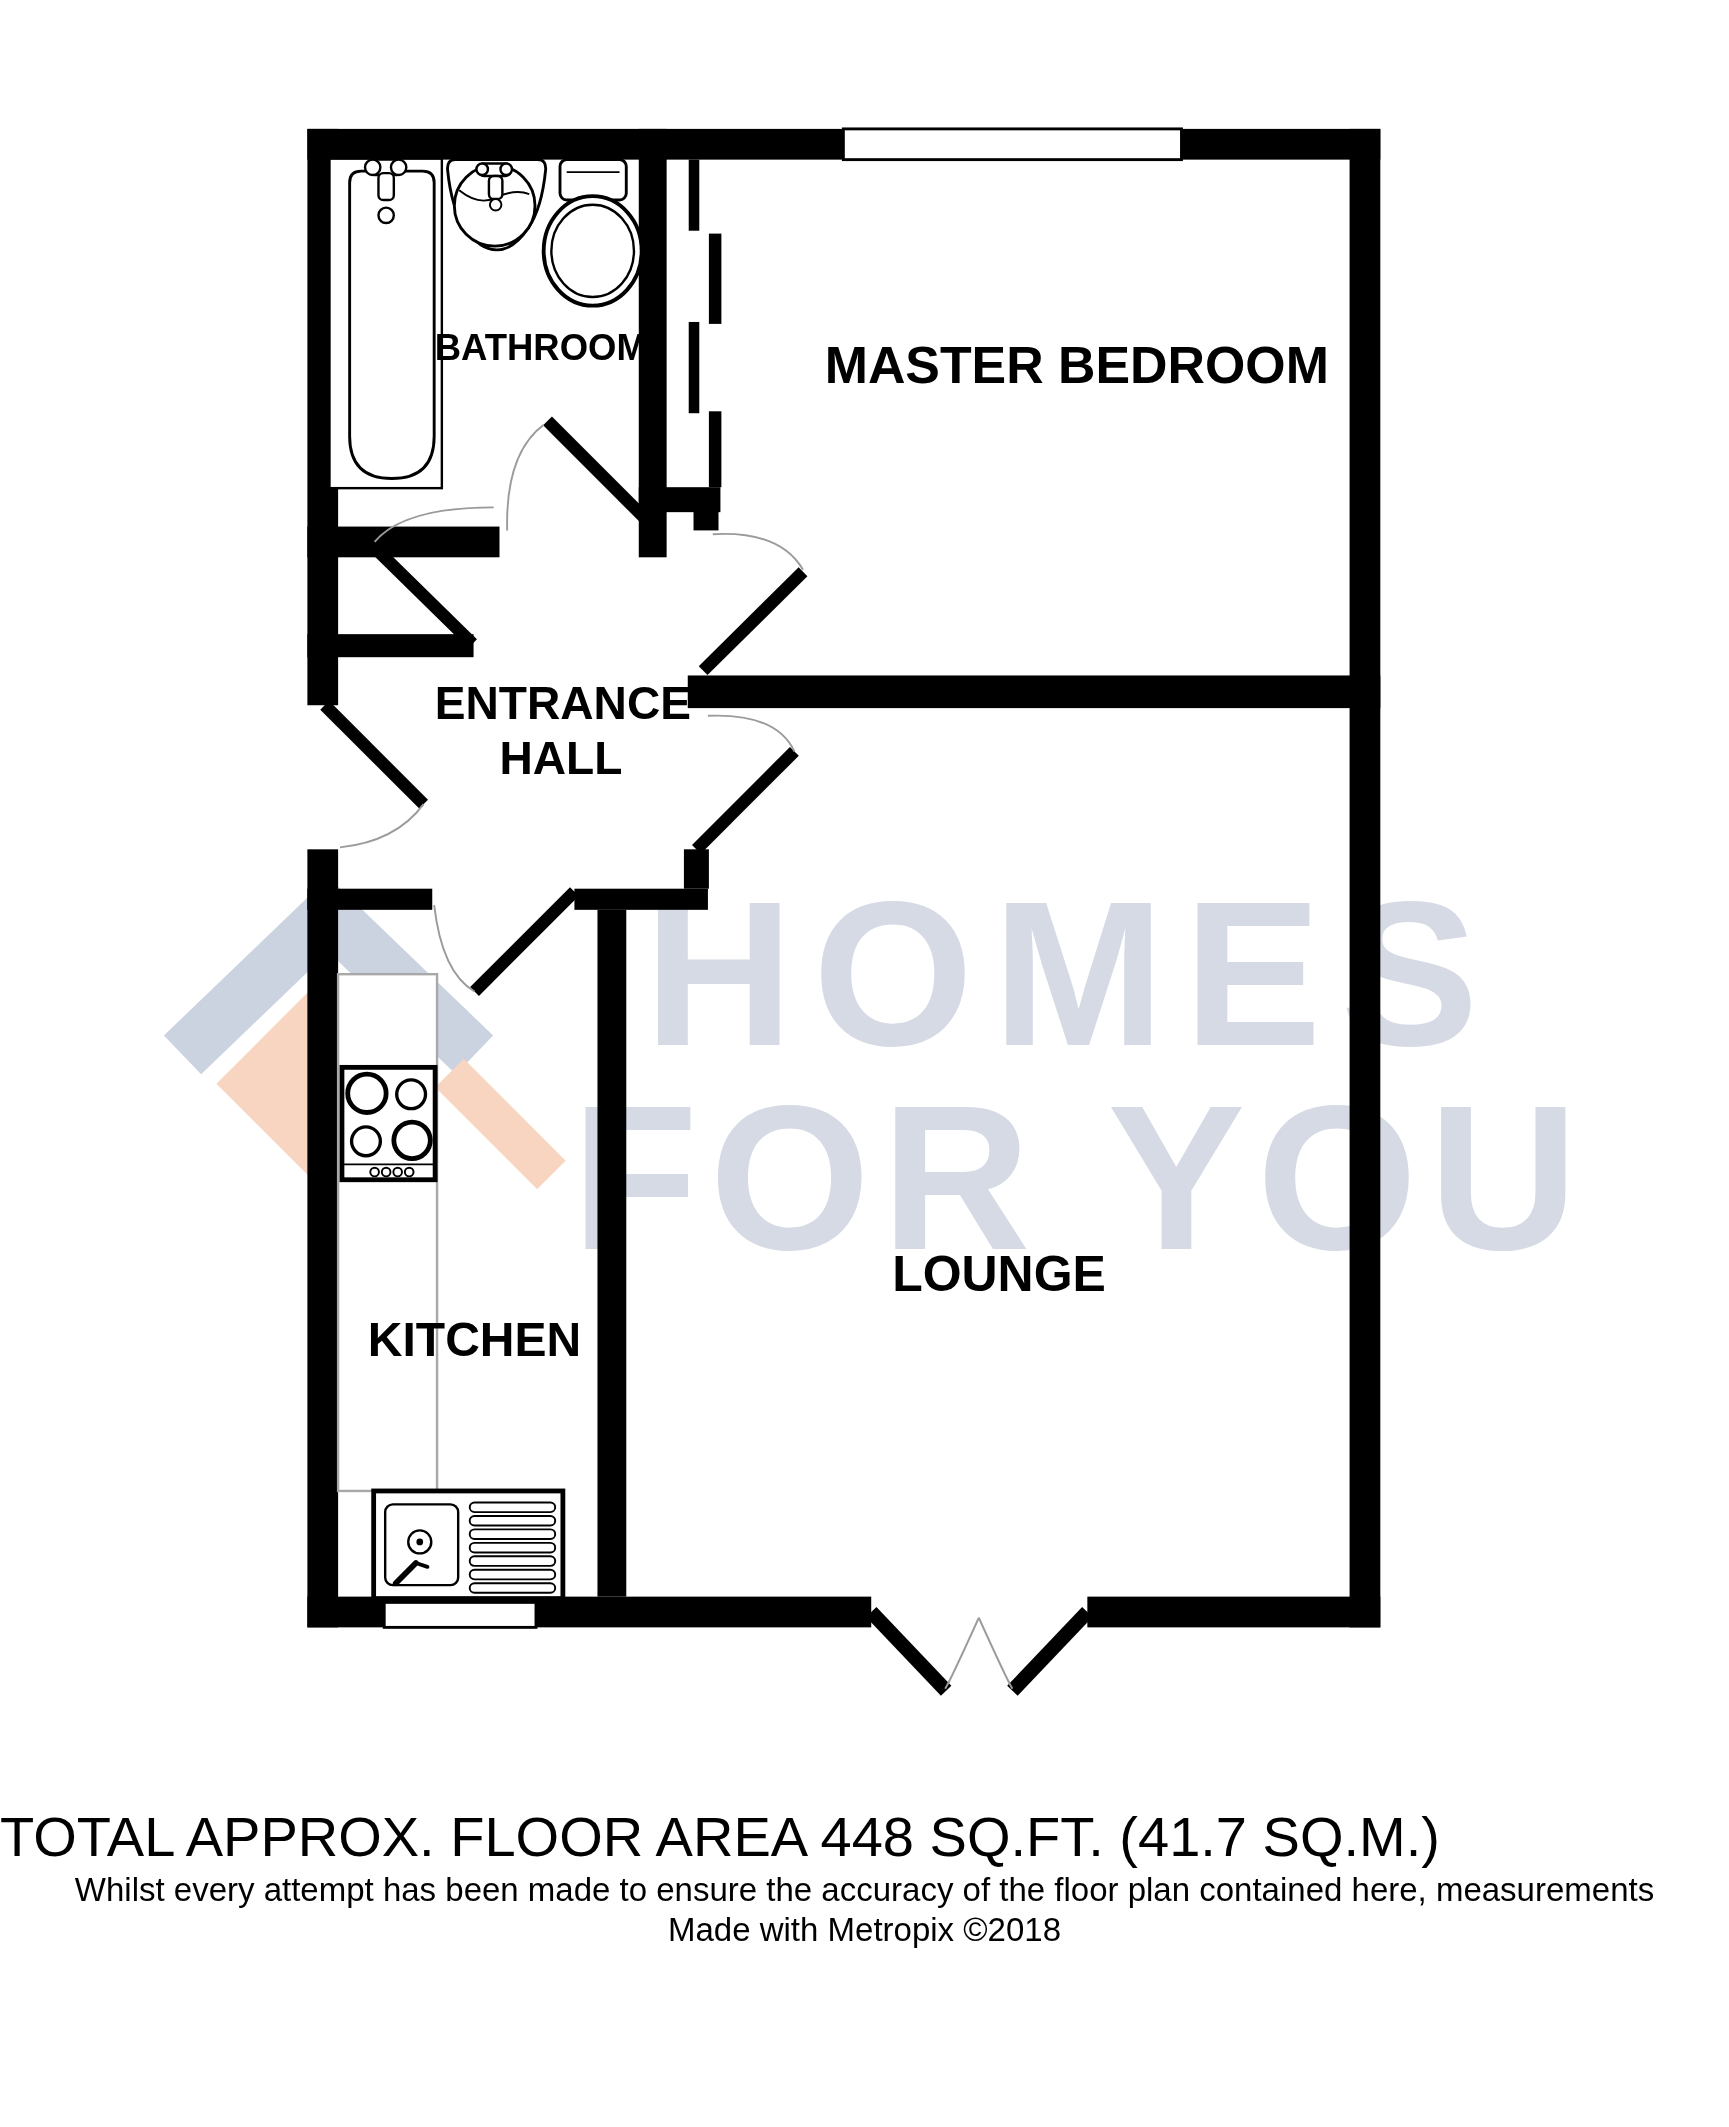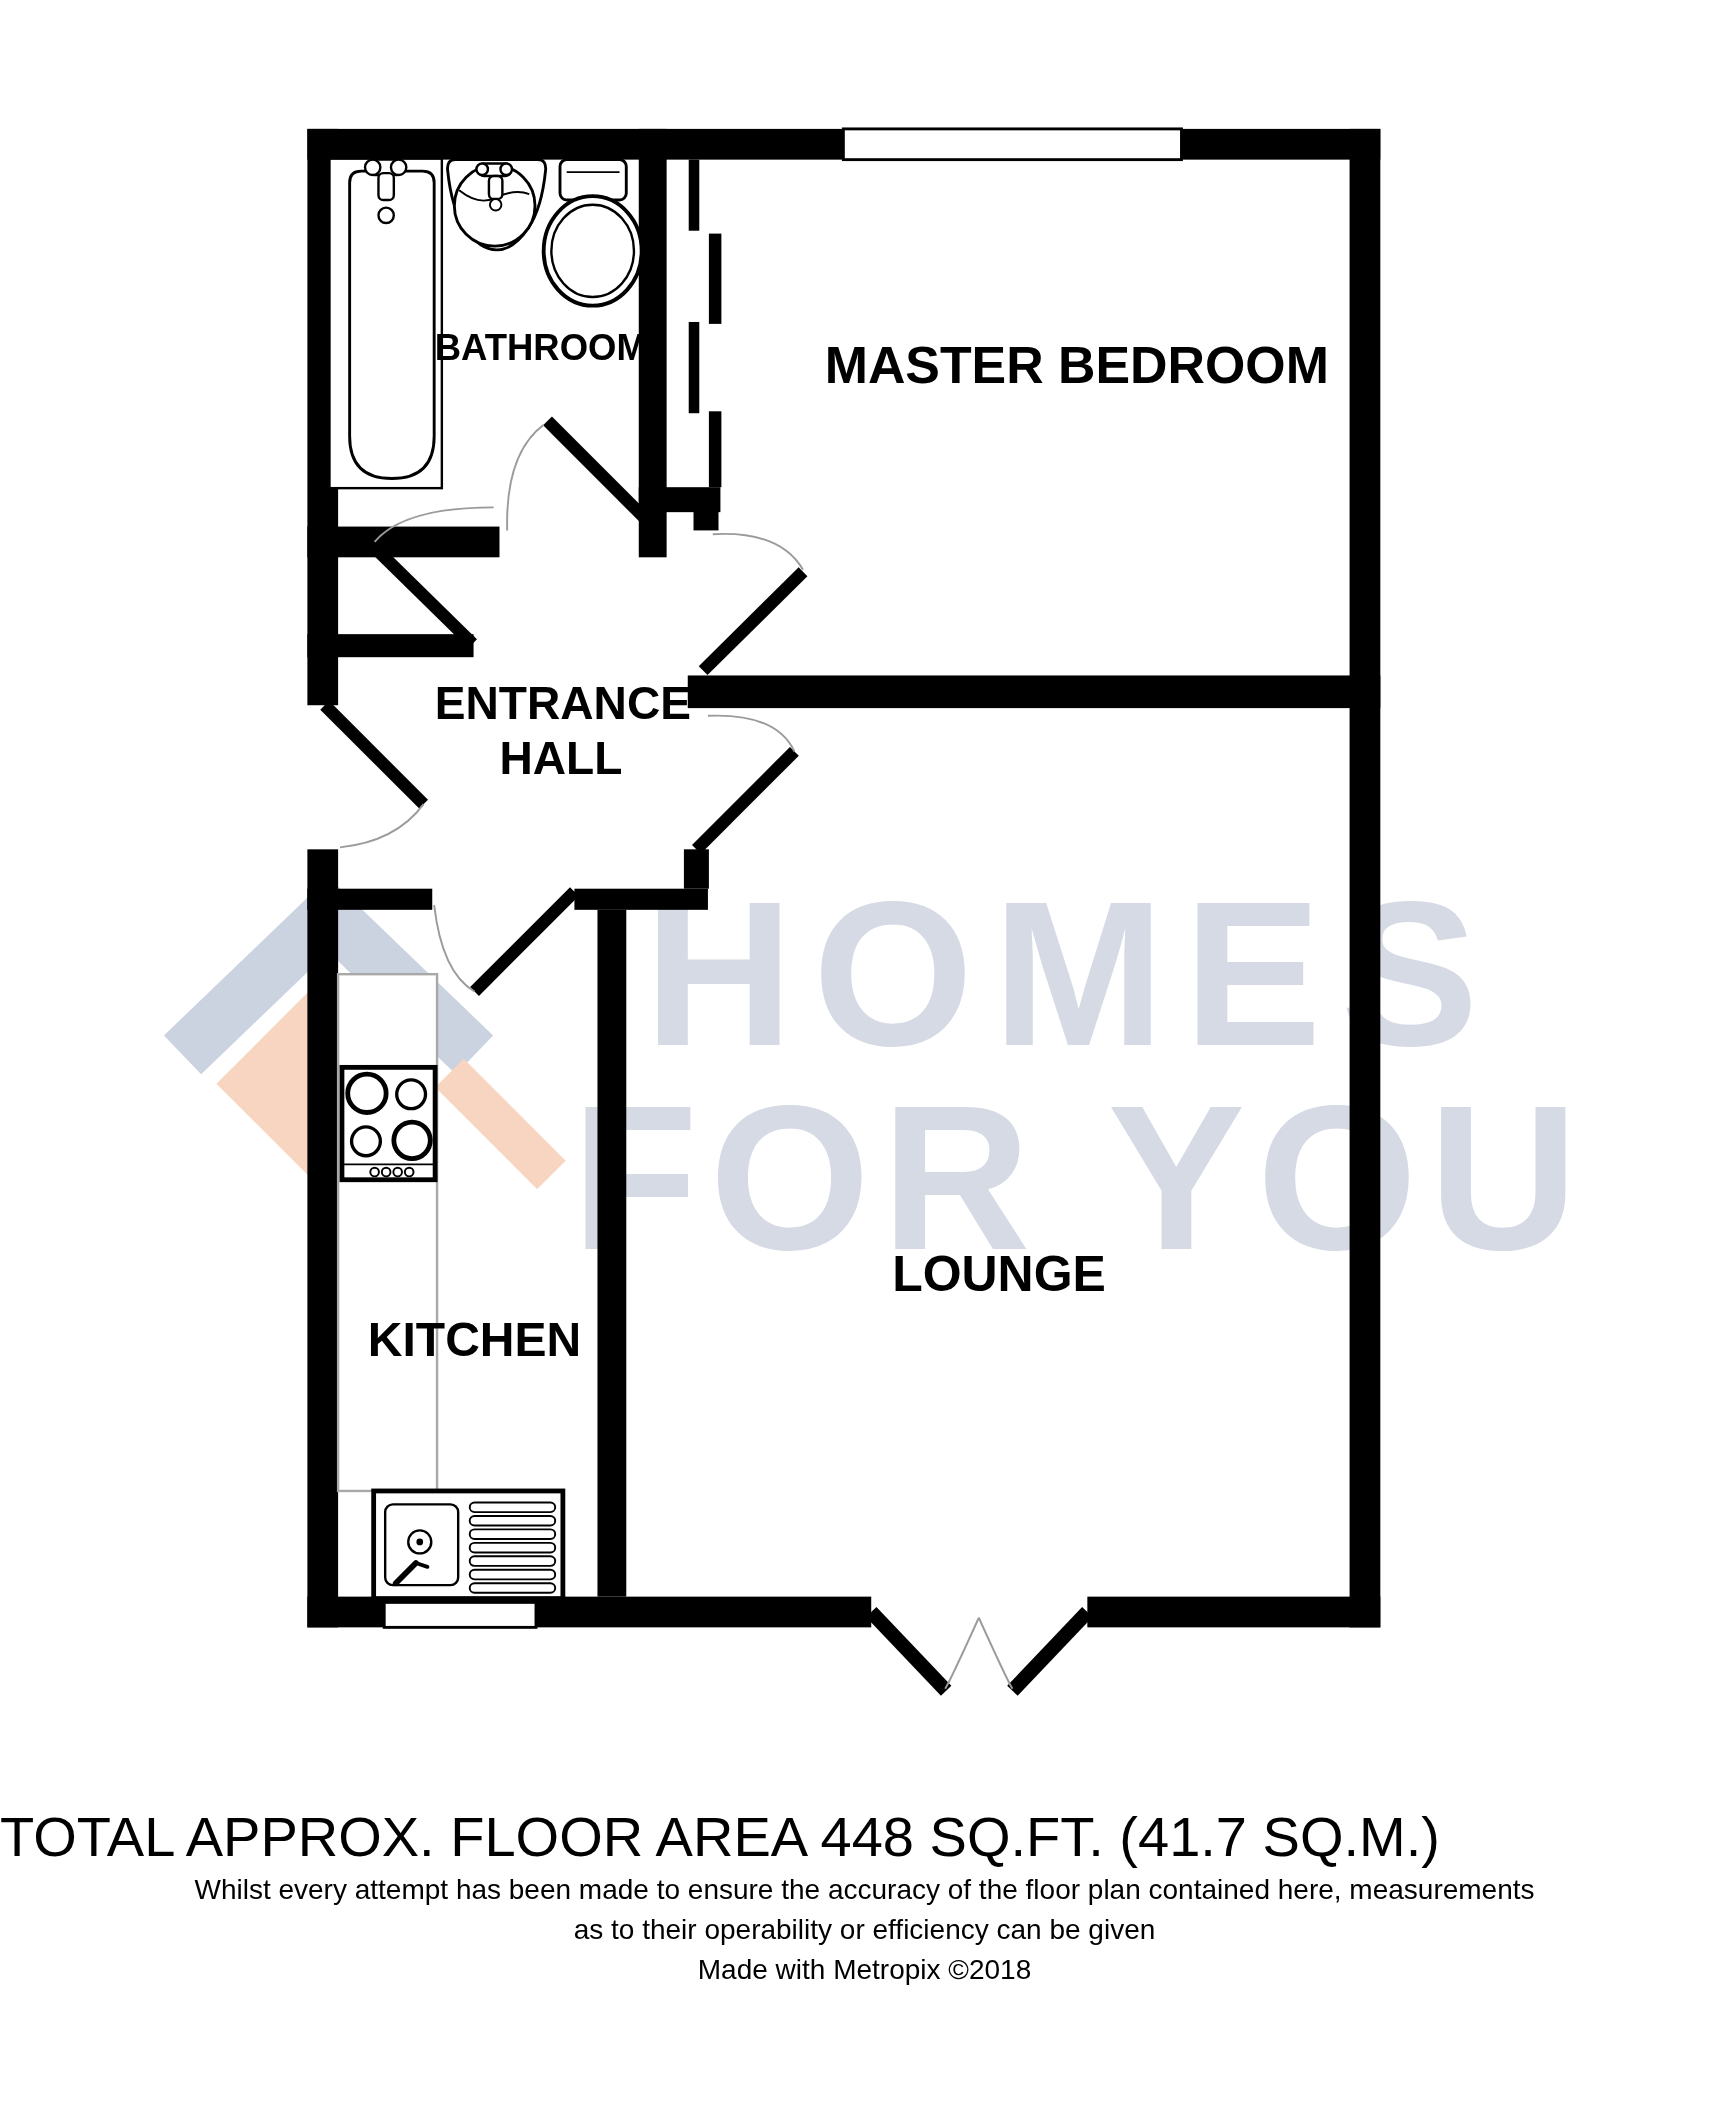--- a/index.html
+++ b/index.html
@@ -26,21 +26,21 @@
   .wm-text    { font-weight: bold; text-anchor: middle; letter-spacing: 20px; }
   .wm-text2   { font-weight: bold; text-anchor: middle; letter-spacing: 12px; }
 
   .footer-title {
     position: absolute; left: 0; top: 1812px; width: 1729px;
     text-align: left; font-size: 56px; color: #000; line-height: 50px;
     white-space: nowrap;
   }
   .footer-disclaimer {
     position: absolute; left: 0; top: 1870px; width: 1729px;
-    text-align: center; font-size: 28px; color: #000; line-height: 40px;
+    text-align: center; font-size: 33px; color: #000; line-height: 40px;
     white-space: nowrap;
   }
 </style>
 </head>
 <body>
 
 <div class="stage">
 
   <svg width="1729" height="2128" viewBox="0 0 1800 2215">
 
@@ -180,18 +180,17 @@
       <text class="room-label" x="584" y="806" font-size="48">HALL</text>
       <text class="room-label" x="494" y="1412" font-size="50">KITCHEN</text>
       <text class="room-label" x="1040" y="1344" font-size="52">LOUNGE</text>
     </g>
   </svg>
 
   <div class="footer-title">TOTAL APPROX. FLOOR AREA 448 SQ.FT. (41.7 SQ.M.)</div>
 
   <div class="footer-disclaimer">
     <div>Whilst every attempt has been made to ensure the accuracy of the floor plan contained here, measurements</div>
-    <div>as to their operability or efficiency can be given</div>
     <div>Made with Metropix ©2018</div>
   </div>
 
 </div>
 
 
 </body></html>

